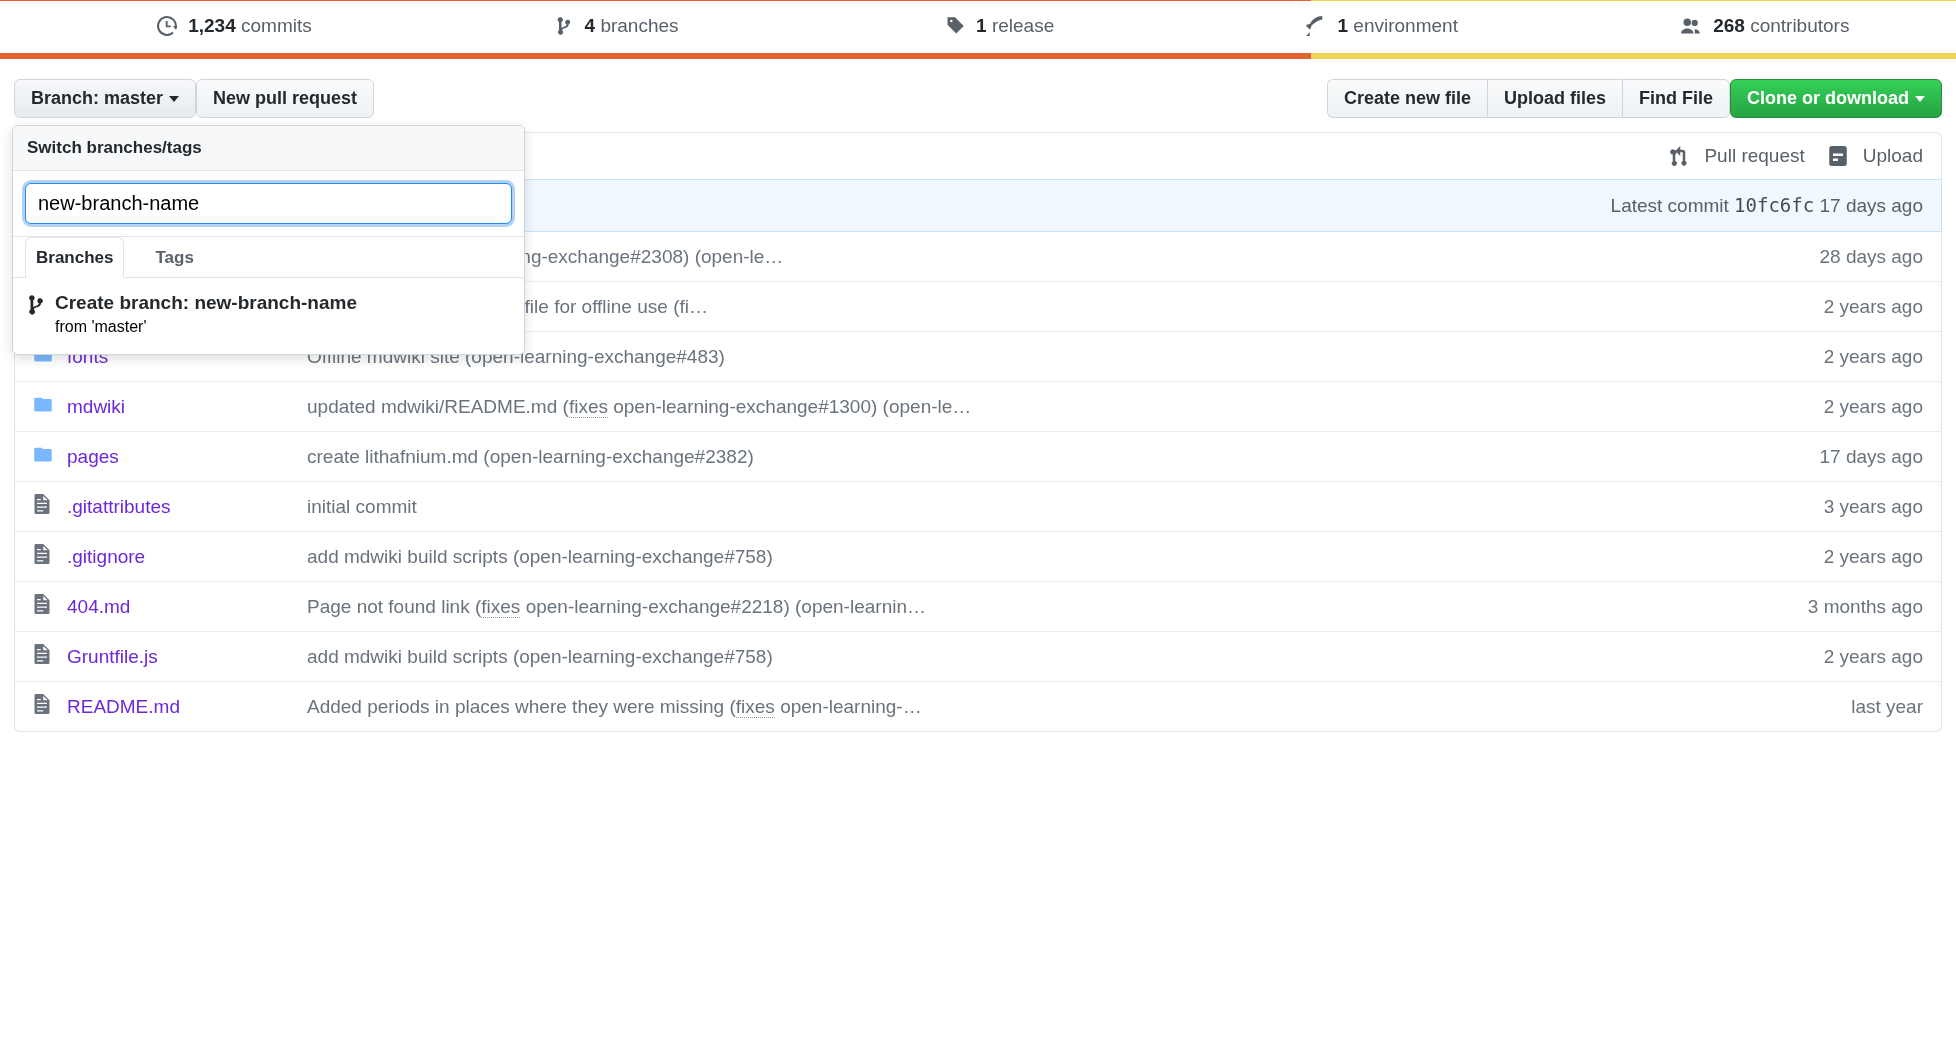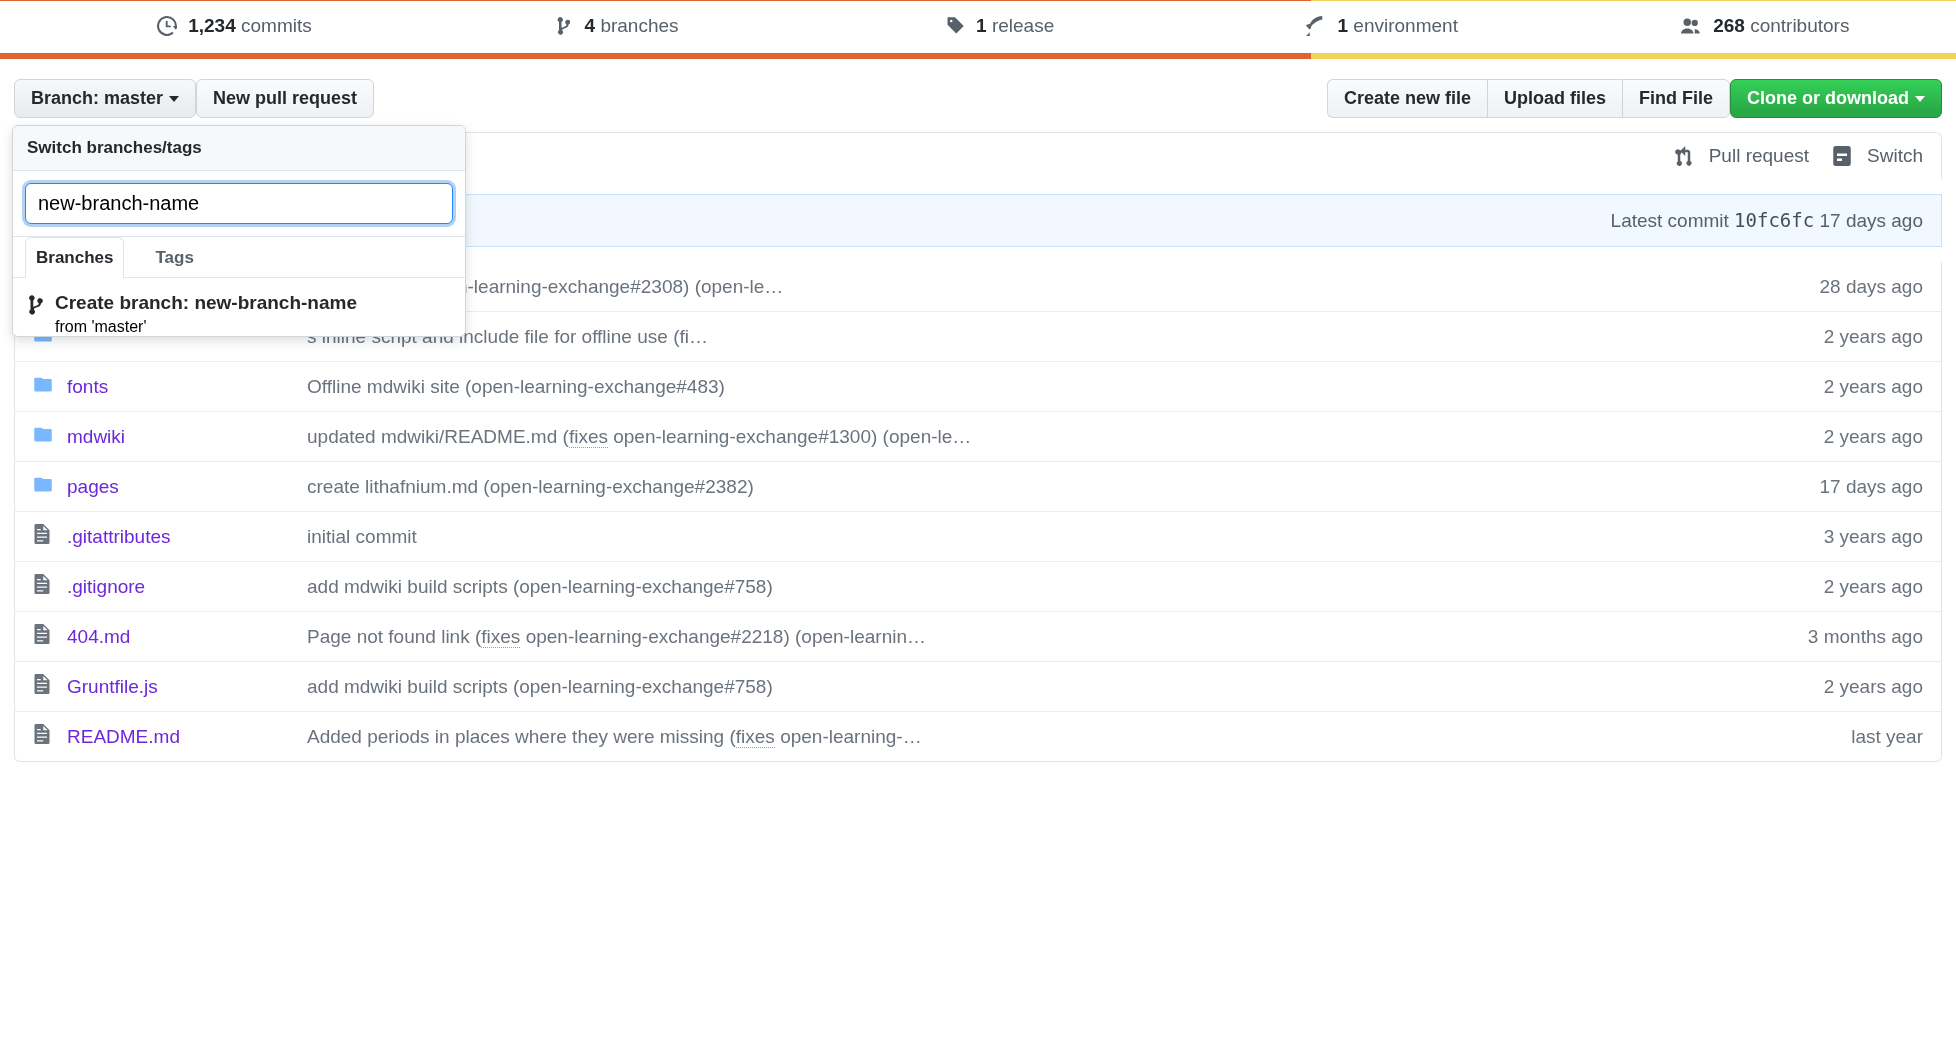--- a/index.html
+++ b/index.html
@@ -55,21 +55,21 @@
   .btn-primary {
     background: linear-gradient(-180deg,#34d058,#28a745 90%);
     border-color: #2a8a3e;
     color: #fff;
   }
   .btn-primary .caret { border-top-color: #fff; }
   .branch-dropdown {
     position: absolute;
     top: 66px;
     left: 12px;
-    width: 454px;
+    width: 513px;
     background: #fff;
     border: 1px solid #d1d5da;
     border-radius: 6px;
     box-shadow: 0 4px 12px rgba(27,31,35,.15);
     z-index: 100;
   }
   .dropdown-header {
     padding: 12px 14px;
     font-weight: 600;
     font-size: 17px;
@@ -97,32 +97,32 @@
     border: 1px solid transparent;
     border-bottom: none;
     margin-bottom: -1px;
     border-radius: 6px 6px 0 0;
   }
   .dropdown-tab.active {
     color: #24292e;
     border-color: #e1e4e8;
     background: #fff;
   }
-  .dropdown-create { padding: 14px 14px 0; display:flex; gap:10px; align-items:flex-start; cursor:pointer; border-radius: 0 0 6px 6px;}
+  .dropdown-create { padding: 14px 14px 18px; display:flex; gap:10px; align-items:flex-start; cursor:pointer; border-radius: 0 0 6px 6px;}
   .dropdown-create svg { fill:#24292e; margin-top:2px; flex-shrink:0; }
   .dropdown-create .create-title { font-weight:600; font-size:19px; }
   .dropdown-create .create-sub { color:#000000; font-size:16px; margin-top:4px; }
   .commit-tease {
     display: flex;
     align-items: center;
     padding: 14px 18px;
     background: #f1f8ff;
     border: 1px solid #c8e1ff;
     border-radius: 6px 6px 0 0;
-    margin: 15px 14px;
+    margin: 0 14px;
     font-size: 19px;
   }
   .commit-tease .msg { color: #586069; flex:1; }
   .commit-tease .link { color:#0366d6; }
   .commit-tease .meta { color:#586069; margin-left:auto; }
   .commit-tease .sha { font-family: SFMono-Regular,Consolas,monospace; color:#444d56; }
   .actions-right {
     display: flex;
     align-items: center;
     gap: 18px;
@@ -251,21 +251,21 @@
     <span class="action-link">
       <svg width="18" height="20" viewBox="0 0 12 16">
             <path d="M11 12V5c0-1.1-.9-2-2-2H7V0L3 4l4 4V5h2v7a2 2 0 1 0 2 0zM2 3a2 2 0 1 0-1 3.7v5.6A2 2 0 1 0 3 12V6.7A2 2 0 0 0 2 3z"></path>
           </svg>
       <span>Pull request</span>
     </span>
     <span class="action-link">
       <svg width="18" height="20" viewBox="0 0 14 16">
             <path d="M12 0H2a2 2 0 0 0-2 2v12a2 2 0 0 0 2 2h10a2 2 0 0 0 2-2V2a2 2 0 0 0-2-2zM7 12H3v-2h4v2zm4-4H3V6h8v2z"></path>
           </svg>
-      <span>Switch</span>
+      <span>Upload</span>
     </span>
   </div>
 </div>
 
 <div class="commit-tease" style="border-radius:0;">
   <span class="msg">
     <span>fnium.md</span>
     (<span class="link">open-learning-exchange#2382</span>)
   </span>
   <span class="meta">

